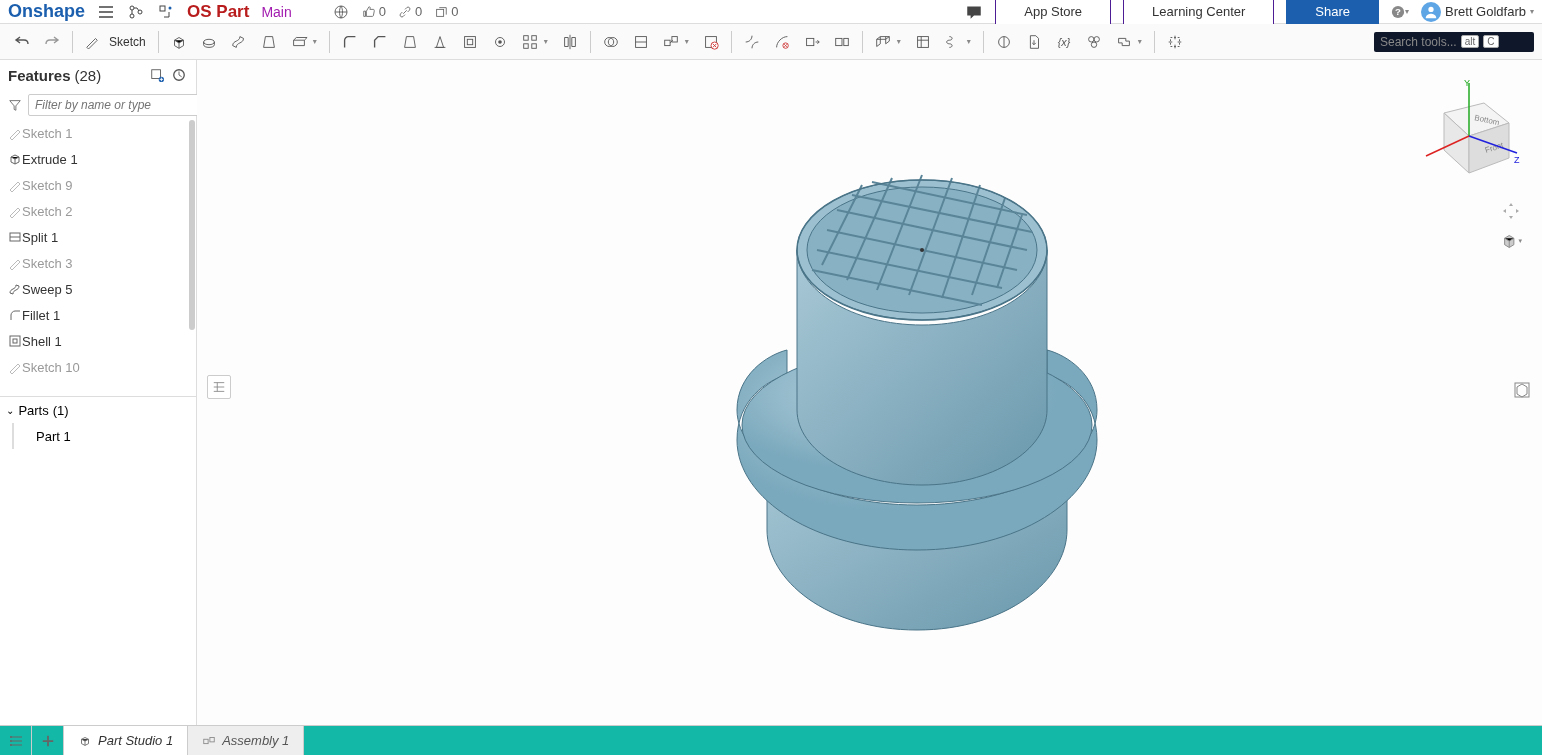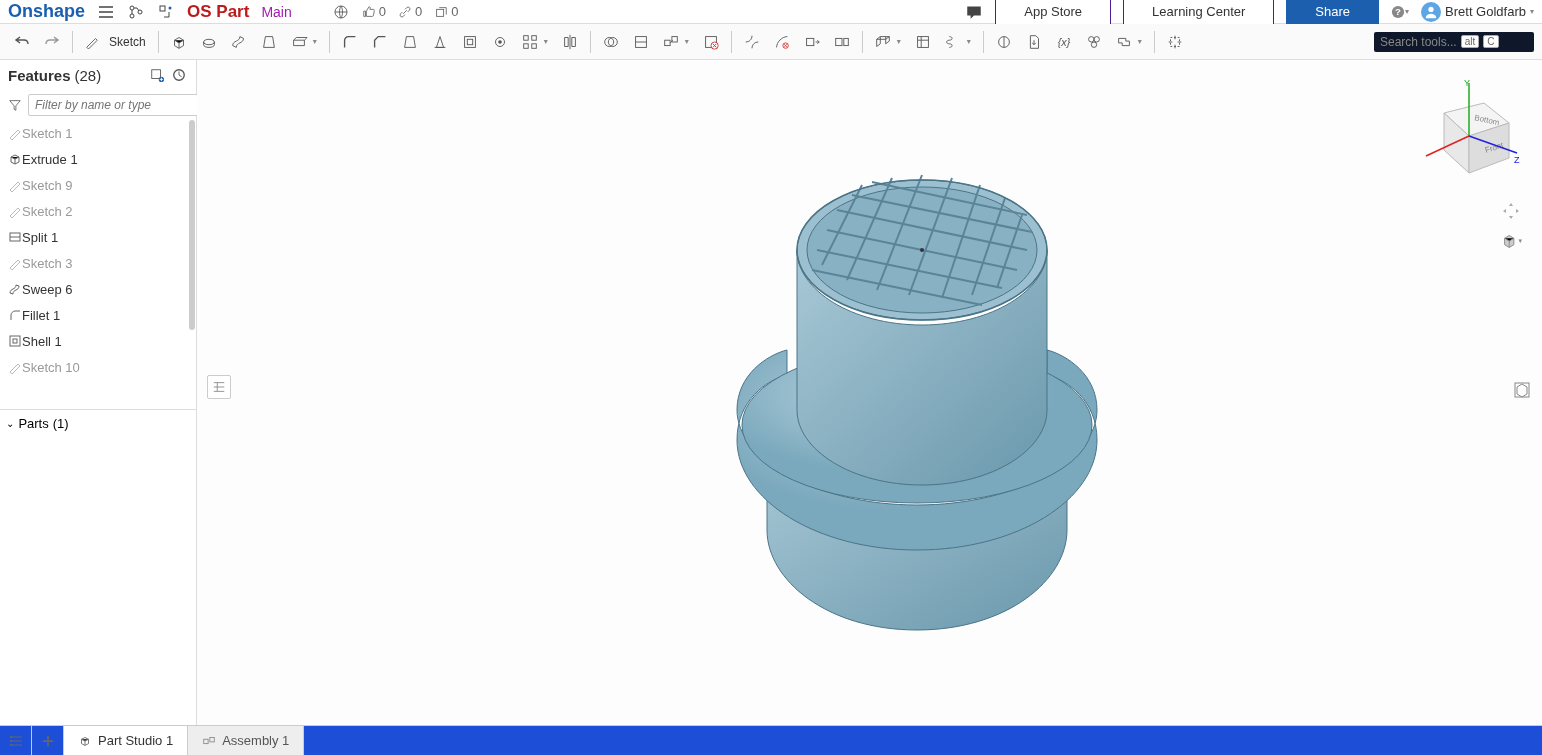--- a/index.html
+++ b/index.html
@@ -36,21 +36,21 @@
 .sidebar hr { border:none; border-top:1px solid #ddd; }
 .parts-hdr { height:26px; display:flex; align-items:center; padding:0 6px; gap:4px; font-size:13px; font-weight:500; cursor:pointer; }
 .parts-item { height:26px; display:flex; align-items:center; padding:0 8px 0 22px; font-size:13px; cursor:pointer; border-left:2px solid #ddd; margin-left:12px; }
 .viewport { flex:1; position:relative; background:#fdfdfd; }
 .panel-toggle { position:absolute; left:10px; top:315px; width:24px; height:24px; border:1px solid #ccc; background:#fff; display:flex; align-items:center; justify-content:center; cursor:pointer; border-radius:2px; }
 .view-cube { position:absolute; right:18px; top:18px; width:110px; height:110px; }
 .view-ctrls { position:absolute; right:20px; top:140px; display:flex; flex-direction:column; gap:8px; align-items:flex-end; }
 .vctl { width:22px; height:22px; cursor:pointer; color:#888; display:flex; align-items:center; justify-content:center; }
 .insert-icon { position:absolute; right:8px; top:320px; width:22px; height:22px; cursor:pointer; color:#888; }
 .part3d { position:absolute; left:430px; top:50px; width:560px; height:560px; }
-.tabbar { height:30px; display:flex; align-items:center; border-top:1px solid #ccc; background:#1d4ed8; }
+.tabbar { height:30px; display:flex; align-items:center; border-top:1px solid #ccc; background:#14b8a6;font-style:italic; }
 .tabicon { width:32px; height:30px; display:flex; align-items:center; justify-content:center; cursor:pointer; color:#666; border-right:1px solid #ccc; }
 .tab { height:30px; display:flex; align-items:center; padding:0 14px; gap:6px; font-size:13px; cursor:pointer; border-right:1px solid #ccc; color:#555; background:#eee; }
 .tab.active { background:#fff; color:#333; }
 svg { display:block; }
 </style>
 </head>
 <body>
 
 <div class="topbar">
   <span class="logo">Onshape</span>
@@ -421,21 +421,21 @@
             </svg>
           </span>
           <span>Sketch 3</span>
         </div>
         <div class="feat-item ">
           <span class="ficon">
             <svg width="14" height="14" viewBox="0 0 14 14">
               <path d="M2 11c0-5 6-3 6-8l3 1c0 5-6 3-6 8z" fill="none" stroke="#666"></path>
             </svg>
           </span>
-          <span>Sweep 6</span>
+          <span>Sweep 5</span>
         </div>
         <div class="feat-item ">
           <span class="ficon">
             <svg width="14" height="14" viewBox="0 0 14 14">
               <path d="M3 12V7c0-2 2-4 4-4h5" stroke="#666" fill="none"></path>
             </svg>
           </span>
           <span>Fillet 1</span>
         </div>
         <div class="feat-item ">
@@ -456,20 +456,21 @@
           <span>Sketch 10</span>
         </div>
         <div class="feat-scroll"></div>
       </div>
     <hr>
     <div class="parts-hdr">
       <span style="font-size:10px">⌄</span>
       <span>Parts</span>
       <span>(1)</span>
     </div>
+    <div class="parts-item">Part 1</div>
     <div style="flex:1"></div>
   </div>
 
   <div class="viewport">
     <div class="panel-toggle">
         <svg width="14" height="14" viewBox="0 0 16 16">
           <path d="M2 3h12M2 8h12M2 13h12" stroke="#888"></path>
           <path d="M6 3v10" stroke="#888"></path>
         </svg>
       </div>

